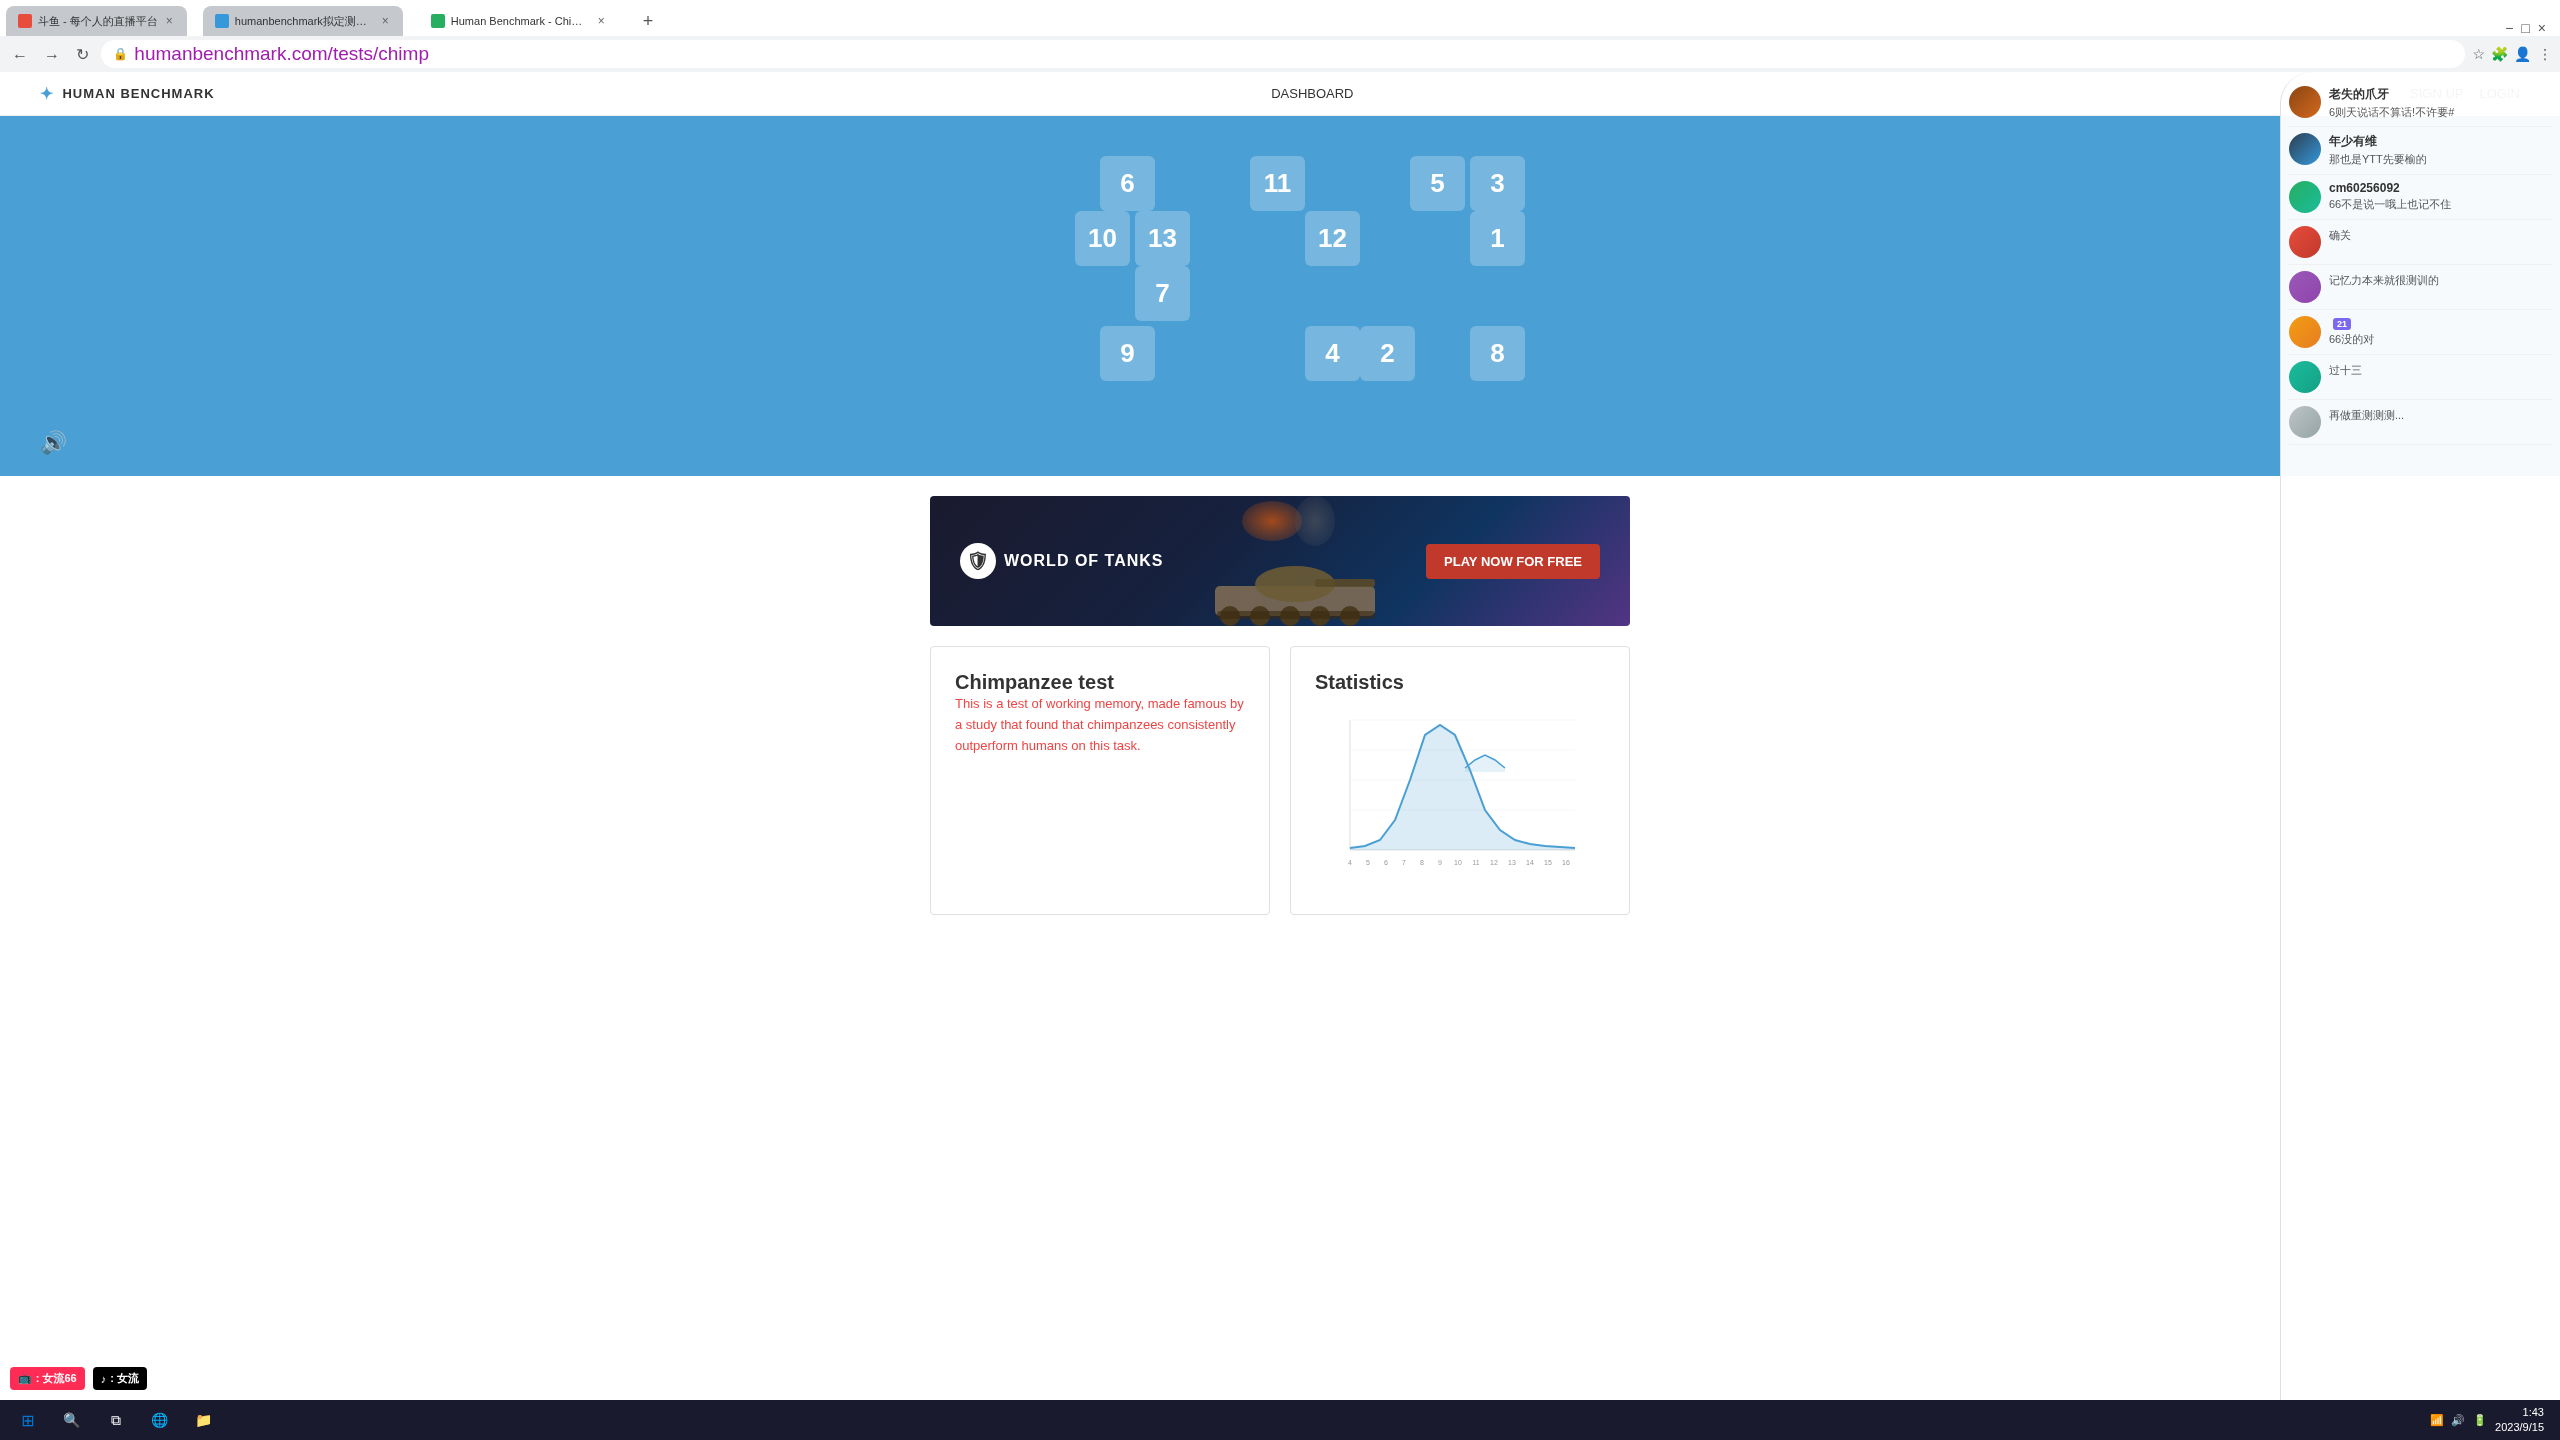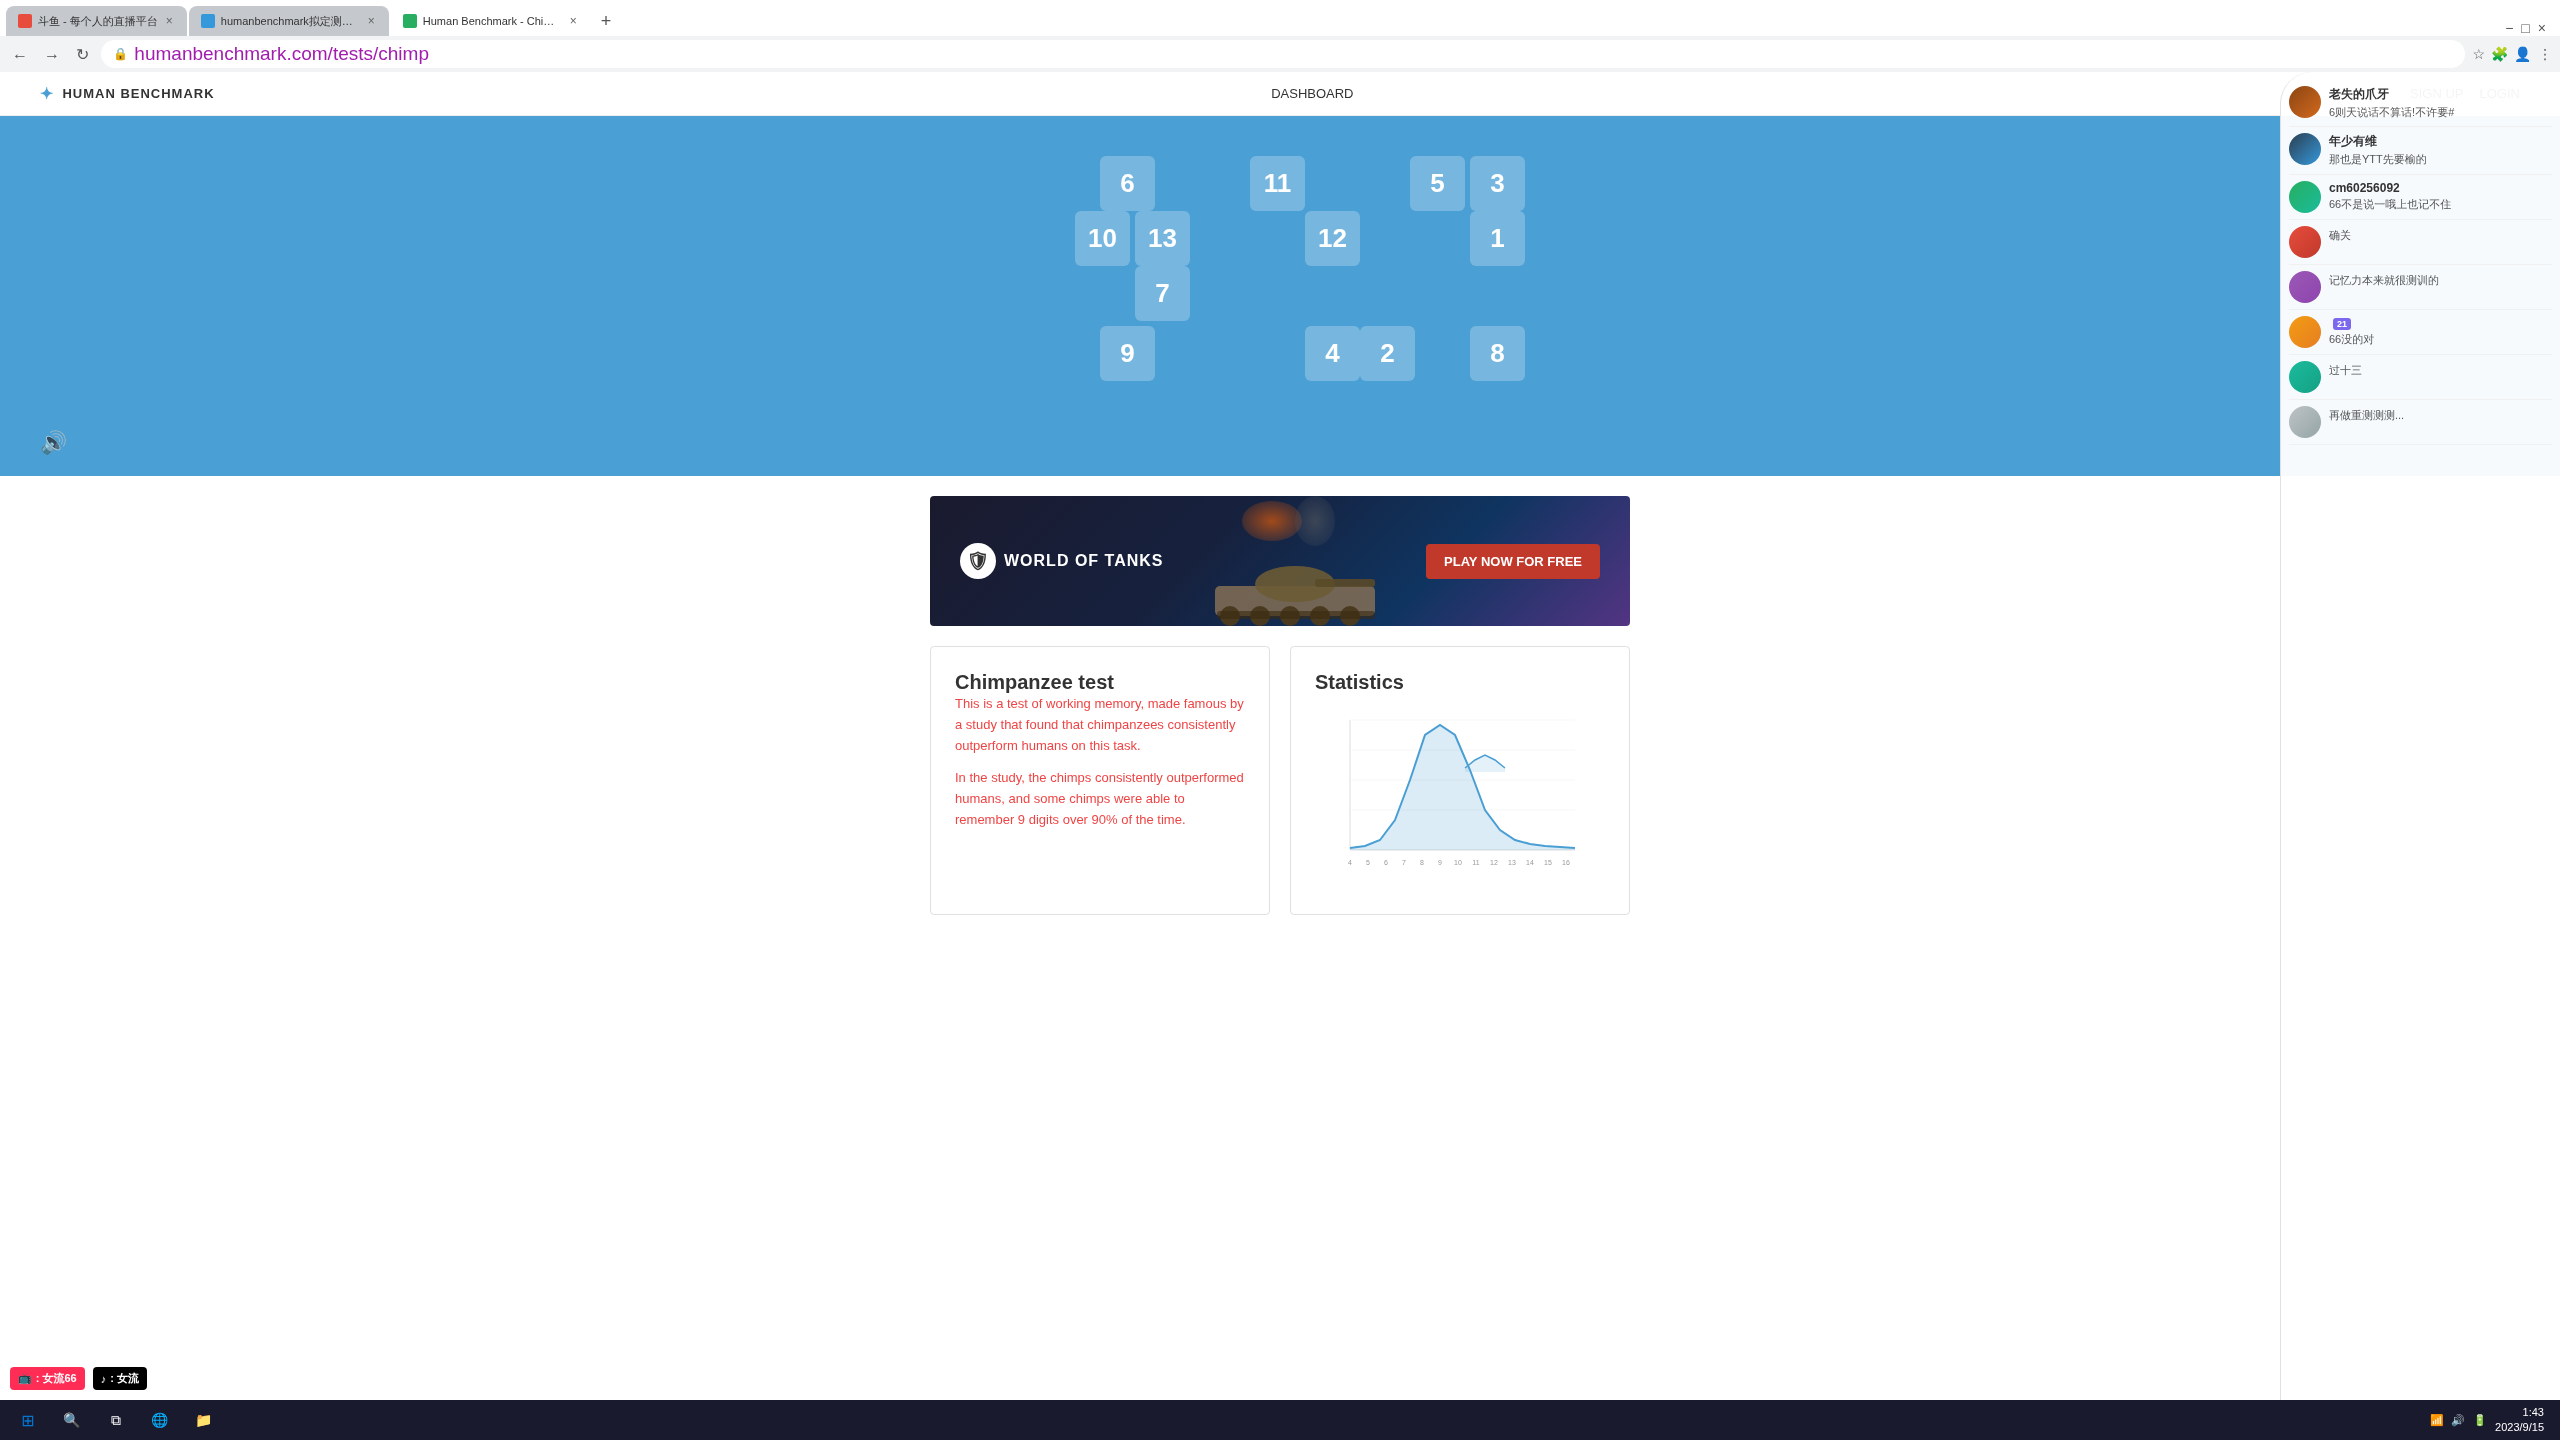--- a/index.html
+++ b/index.html
@@ -1,21 +1,21 @@
 <!DOCTYPE html>
 <html><head>
   <meta charset="utf-8">
   <style>
     * { margin: 0; padding: 0; box-sizing: border-box; }
     body { font-family: Arial, sans-serif; background: #fff; overflow-x: hidden; }
     .browser-tabs {
       display: flex;
       align-items: flex-end;
       padding: 6px 6px 0;
-      gap: 2px;
+      gap: 16px;
       height: 36px;
     }
     .browser-tab {
       display: flex;
       align-items: center;
       gap: 6px;
       padding: 6px 12px;
       border-radius: 8px 8px 0 0;
       font-size: 12px;
       height: 30px;
@@ -521,21 +521,20 @@
     <div style="position:absolute;top:0;left:50%;width:40px;height:50px;background:radial-gradient(ellipse,rgba(100,100,100,0.5),transparent);border-radius:50%;"></div>
   </div>
   <div class="ad-cta">PLAY NOW FOR FREE</div>
 </div>
 
 <div class="content-area">
 
   <div class="info-panel">
     <h2 class="info-title">Chimpanzee test</h2>
     <p class="info-text">This is a test of working memory, made famous by a study that found that chimpanzees consistently outperform humans on this task.</p>
-    <p class="info-text">In the study, the chimps consistently outperformed humans, and some chimps were able to remember 9 digits over 90% of the time.</p>
   </div>
 
   <div class="stats-panel">
     <h2 class="stats-title">Statistics</h2>
     <div class="chart-container">
       <svg class="chart-svg" viewBox="0 0 240 160">
 
         <line x1="10" y1="10" x2="10" y2="140" stroke="#ddd" stroke-width="1"></line>
         <line x1="10" y1="140" x2="235" y2="140" stroke="#ddd" stroke-width="1"></line>
         <line x1="10" y1="10" x2="235" y2="10" stroke="#eee" stroke-width="0.5"></line>

